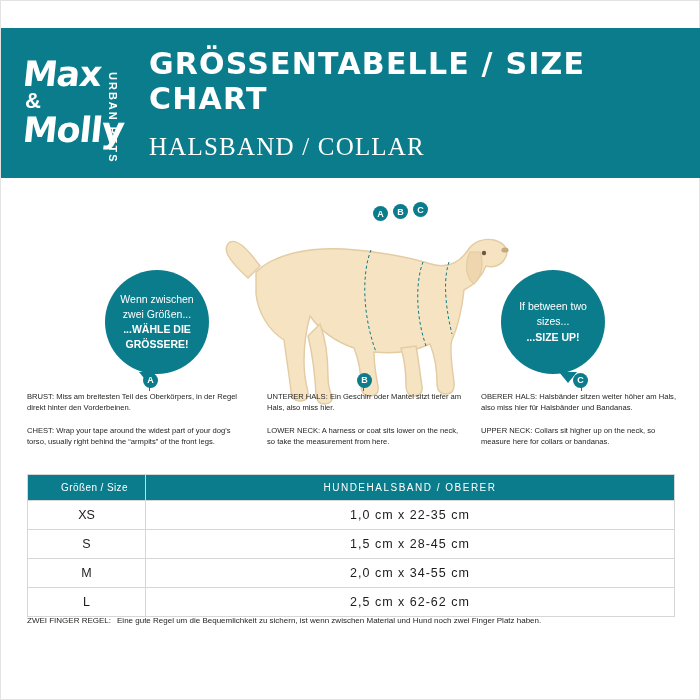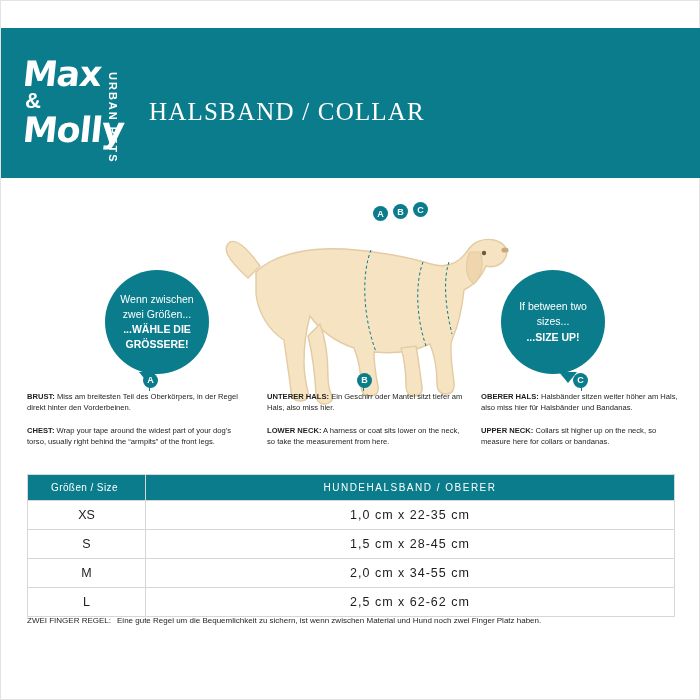--- a/index.html
+++ b/index.html
@@ -149,21 +149,21 @@
     border-radius: 50%;
     background: #0a7c8c;
     color: #fff;
     font-size: 9px; font-weight: bold;
     display: flex; align-items: center; justify-content: center;
   }
   .legend-col.c1 .legend-dot { left: 116px; }
   .legend-col.c2 .legend-dot { left: 90px; }
   .legend-col.c3 .legend-dot { left: 92px; }
   .legend-de { margin-bottom: 11px; }
-  .legend-bold { font-weight: bold; }
+  .legend-bold { font-weight: normal; }
 
   
   .table {
     position: absolute;
     left: 26px; top: 473px;
     width: 648px;
     border-collapse: collapse;
   }
   .table td {
     border: 1px solid #d6d6d6;
@@ -172,22 +172,22 @@
   .th-row td {
     background: #0a7c8c;
     color: #ffffff;
     font-size: 10px;
     letter-spacing: 1.5px;
     text-align: center;
     padding: 7px 0;
   }
   .th-row td.left-cell {
     width: 118px;
-    text-align: left;
-    padding-left: 23px;
+    text-align: center;
+    padding-left: 16px;
     letter-spacing: 0.4px;
   }
   .body-row td {
     font-size: 12.5px;
     text-align: center;
     padding: 7px 0;
     letter-spacing: 1px;
   }
   .body-row td.size-cell {
     width: 118px;
@@ -213,20 +213,21 @@
 <div class="page">
 
   <div class="header">
     <div class="logo">
       <div class="max">Max</div>
       <div class="amp">&amp;</div>
       <div class="molly">Molly</div>
       <div class="urban">URBAN PETS</div>
     </div>
     <div class="header-text">
+      <div class="header-title">GRÖSSENTABELLE / SIZE CHART</div>
       <div class="header-sub">HALSBAND / COLLAR</div>
     </div>
   </div>
 
   <div class="diagram">
 
     <div class="bubble left">
       <div class="b1">Wenn zwischen zwei Größen...</div>
       <div class="b2">...WÄHLE DIE GRÖSSERE!</div>
     </div>

